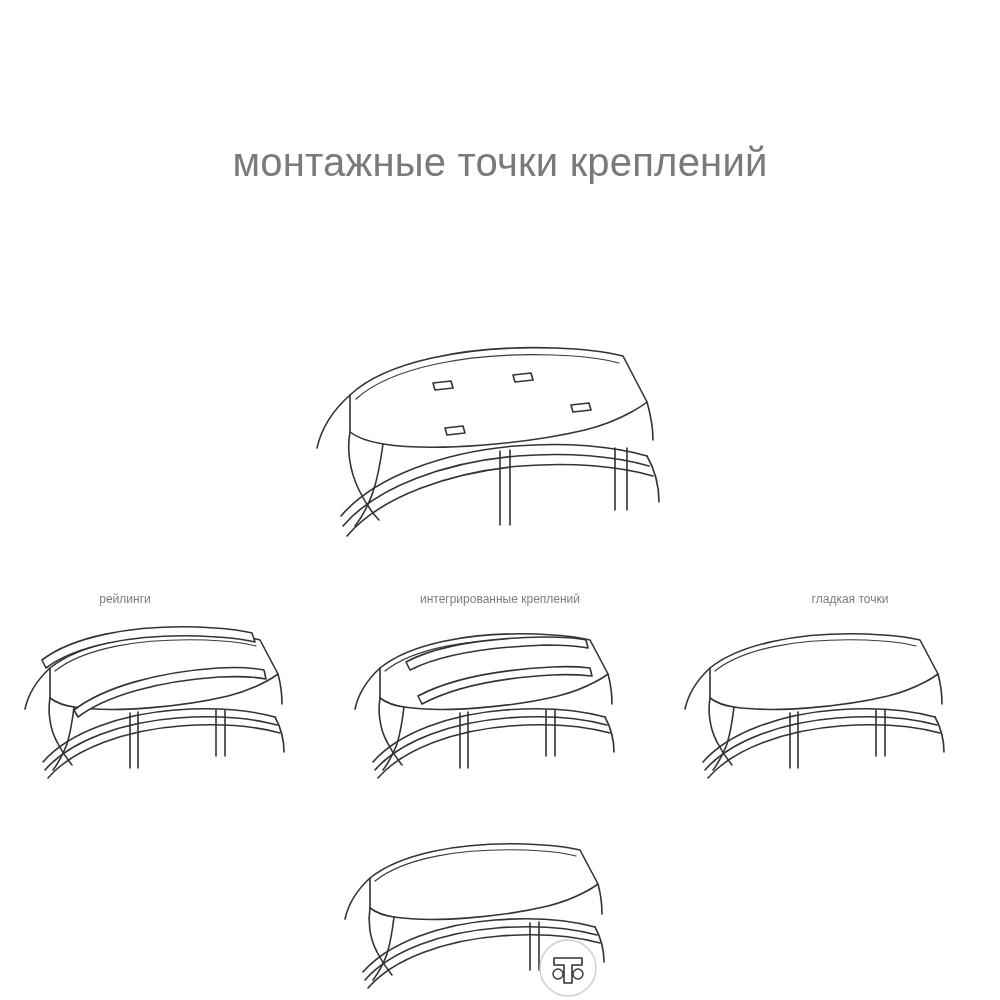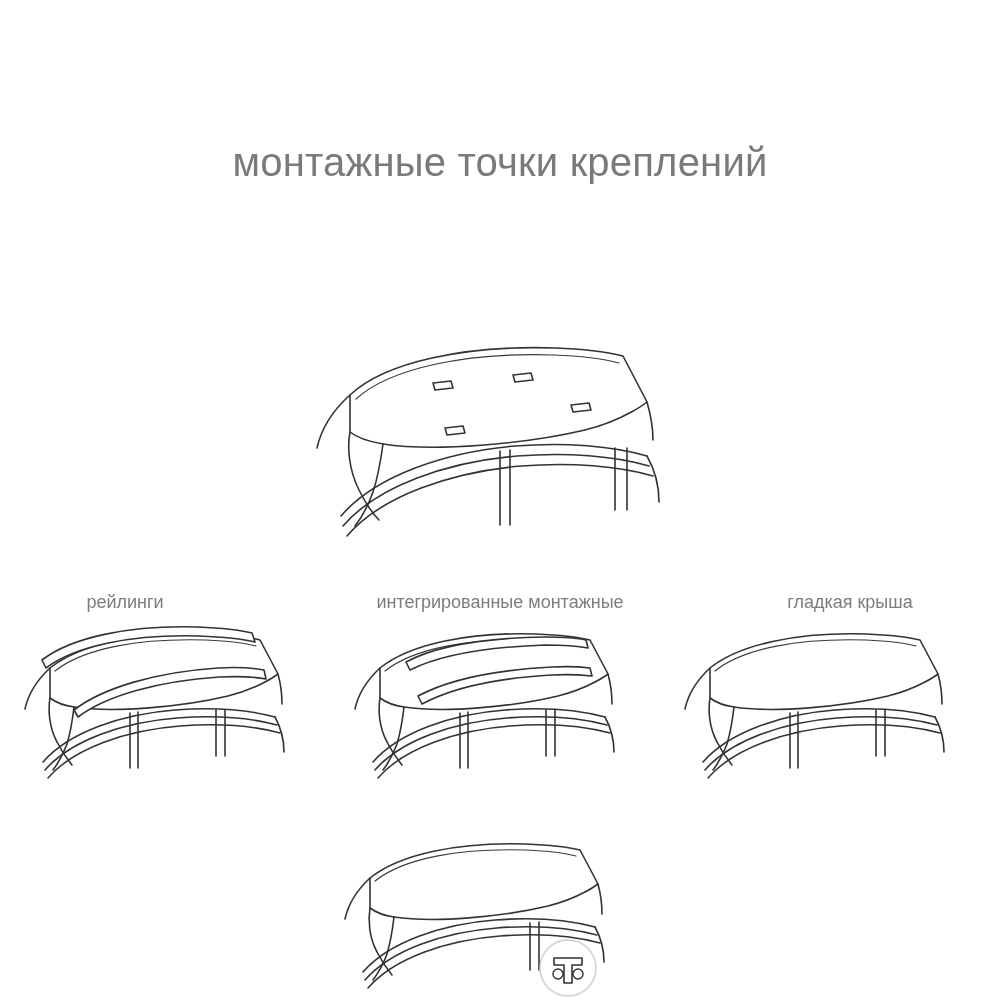--- a/index.html
+++ b/index.html
@@ -41,21 +41,21 @@
   }
   .lower-panel {
     position: absolute;
     left: 0;
     top: 560px;
     width: 1000px;
     height: 440px;
   }
   .cell-label {
     position: absolute;
-    font-size: 18px;
+    font-size: 12px;
     color: #7d7d7d;
     white-space: nowrap;
     text-align: center;
   }
   .label-rails      { top: 592px; left: 0;   width: 250px; }
   .label-integrated { top: 592px; left: 230px; width: 540px; }
   .label-smooth     { top: 592px; left: 700px; width: 300px; }
   .label-tprofile   { top: 812px; left: 310px; width: 340px; }
 
   svg { display: block; overflow: visible; }
@@ -204,16 +204,16 @@
           <path class="ln fillwhite" d="M224,128 l28,0 l0,7 l-10,0 l0,18 l-8,0 l0,-18 l-10,0 z"></path>
           <circle cx="228" cy="144" r="5" fill="none" stroke="#333" stroke-width="1.4"></circle>
           <circle cx="248" cy="144" r="5" fill="none" stroke="#333" stroke-width="1.4"></circle>
         </g>
       </svg>
     </div>
 
   </div>
 
   <div class="cell-label label-rails">рейлинги</div>
-  <div class="cell-label label-integrated">интегрированные монтажные</div>
-  <div class="cell-label label-smooth">гладкая крыша</div>
+  <div class="cell-label label-integrated">интегрированные креплений</div>
+  <div class="cell-label label-smooth">гладкая точки</div>
 
 </div>
 
 </body></html>

